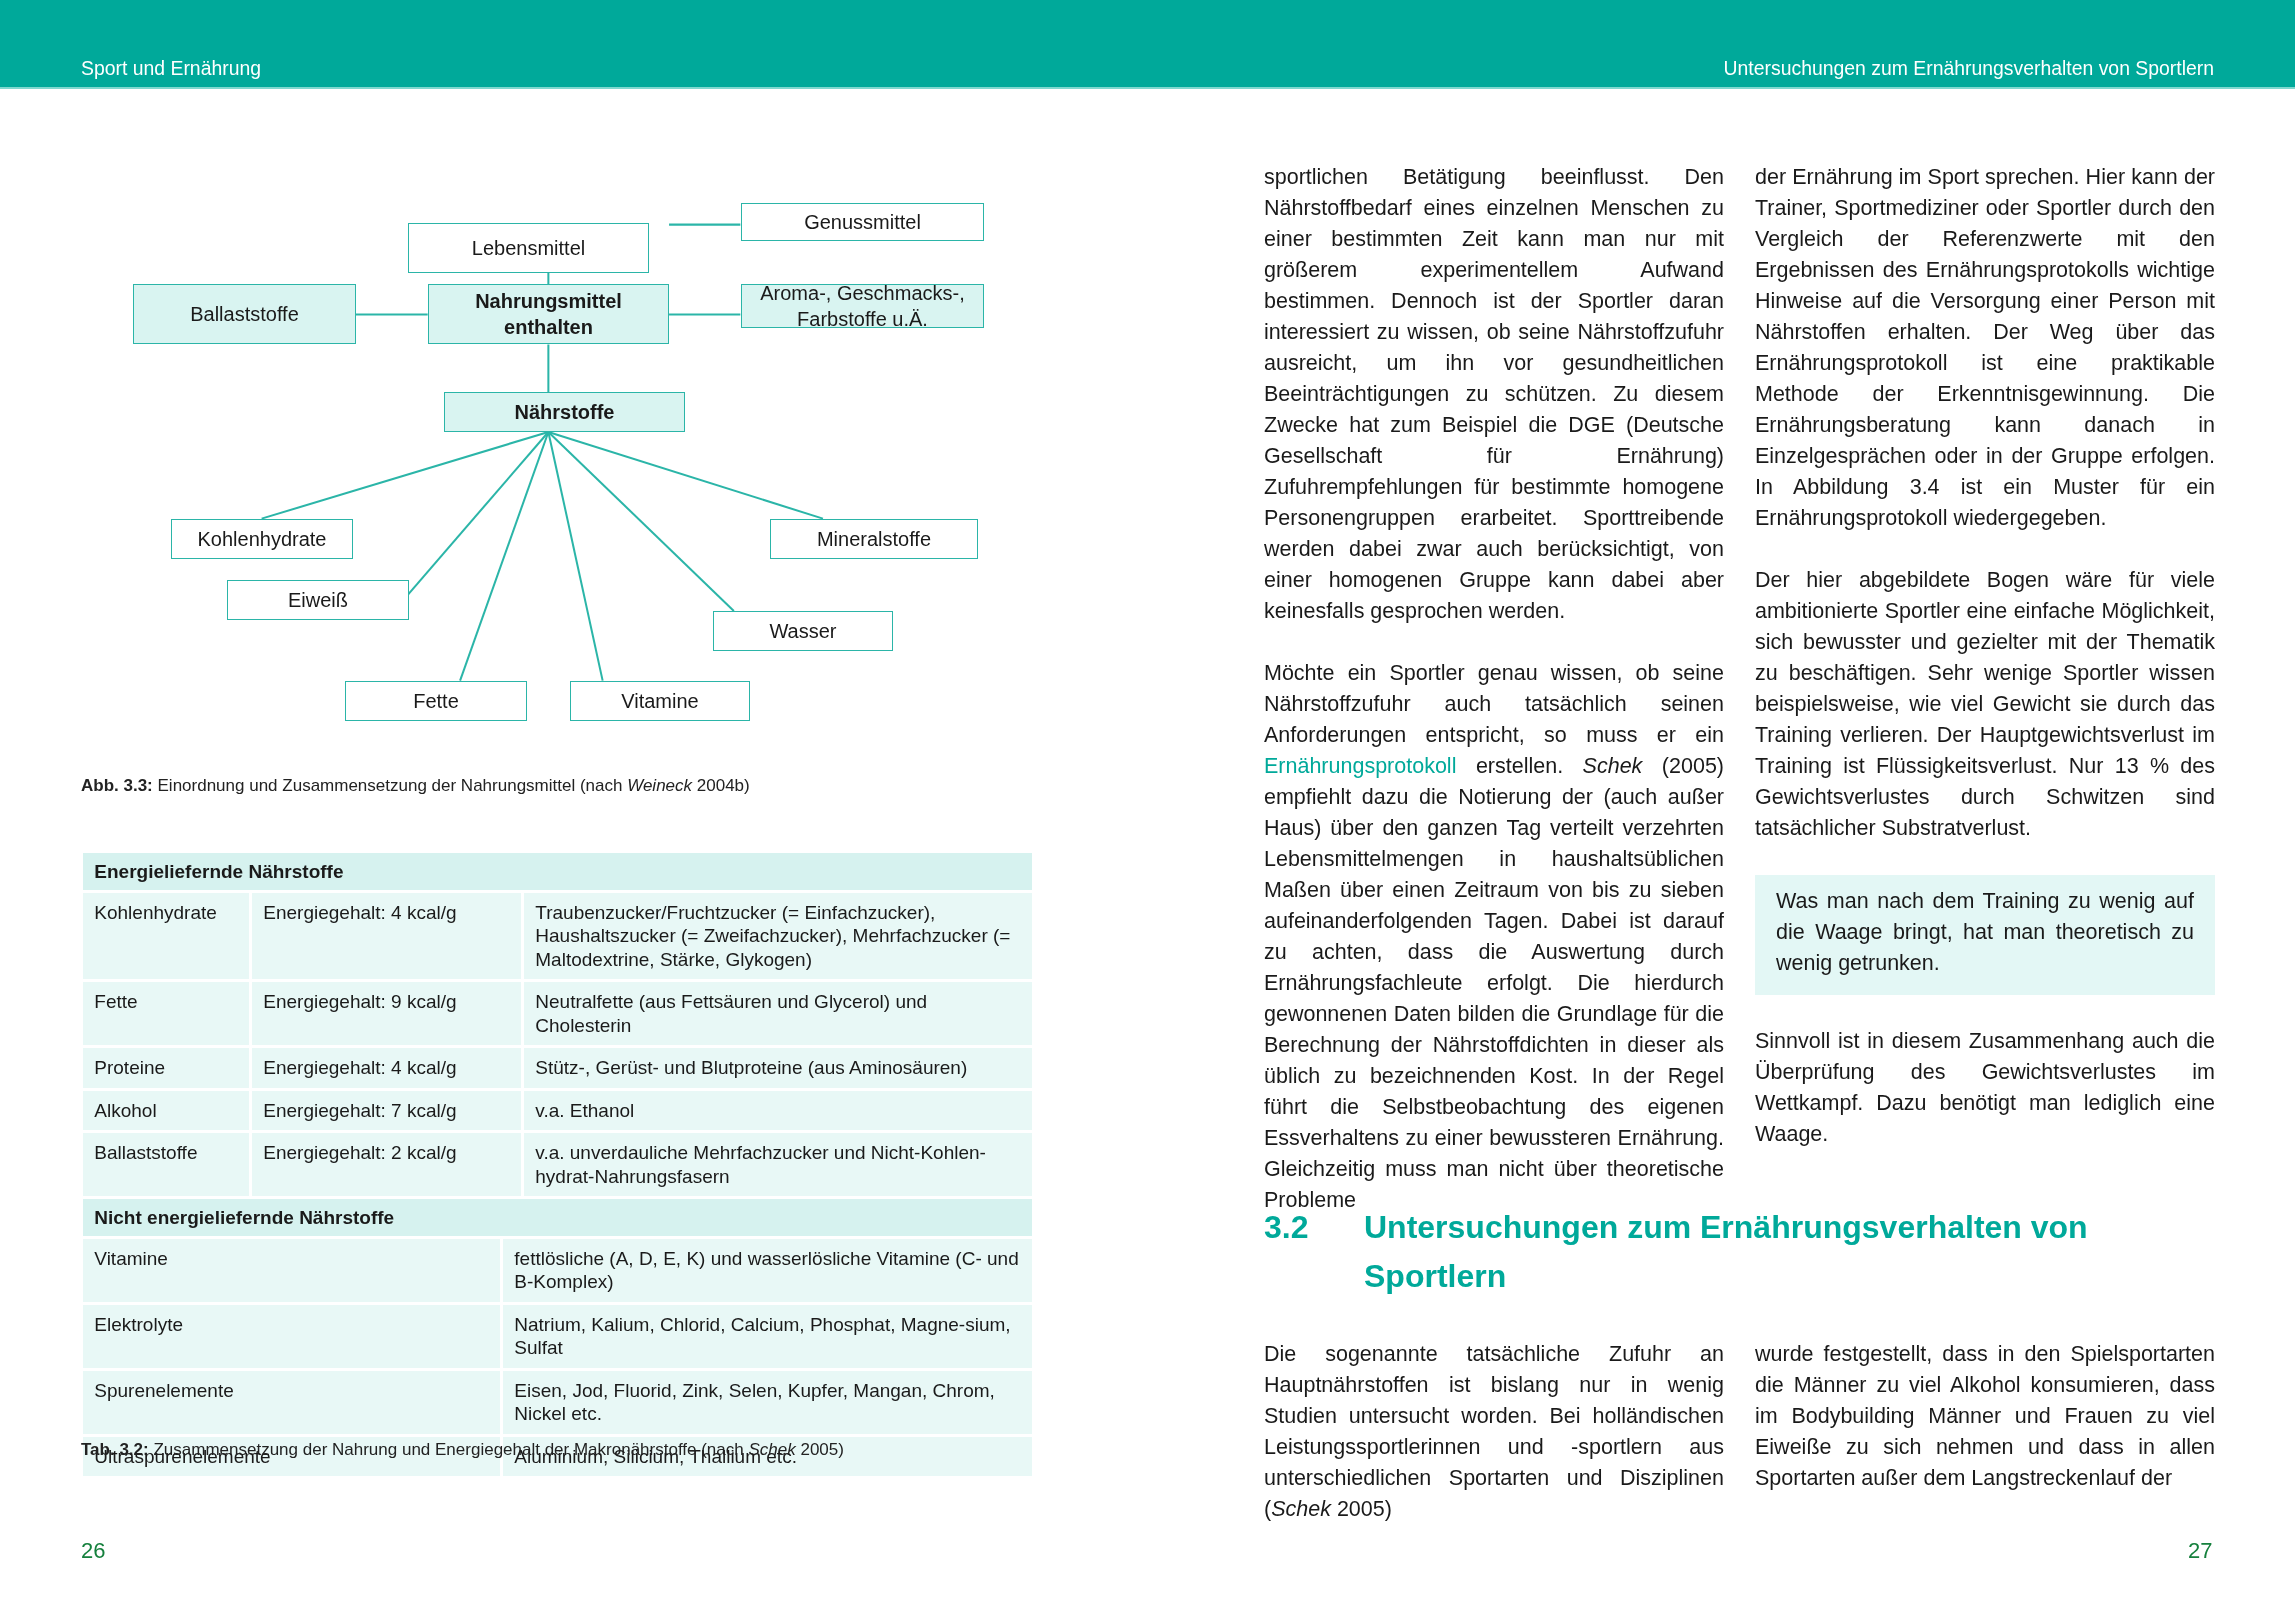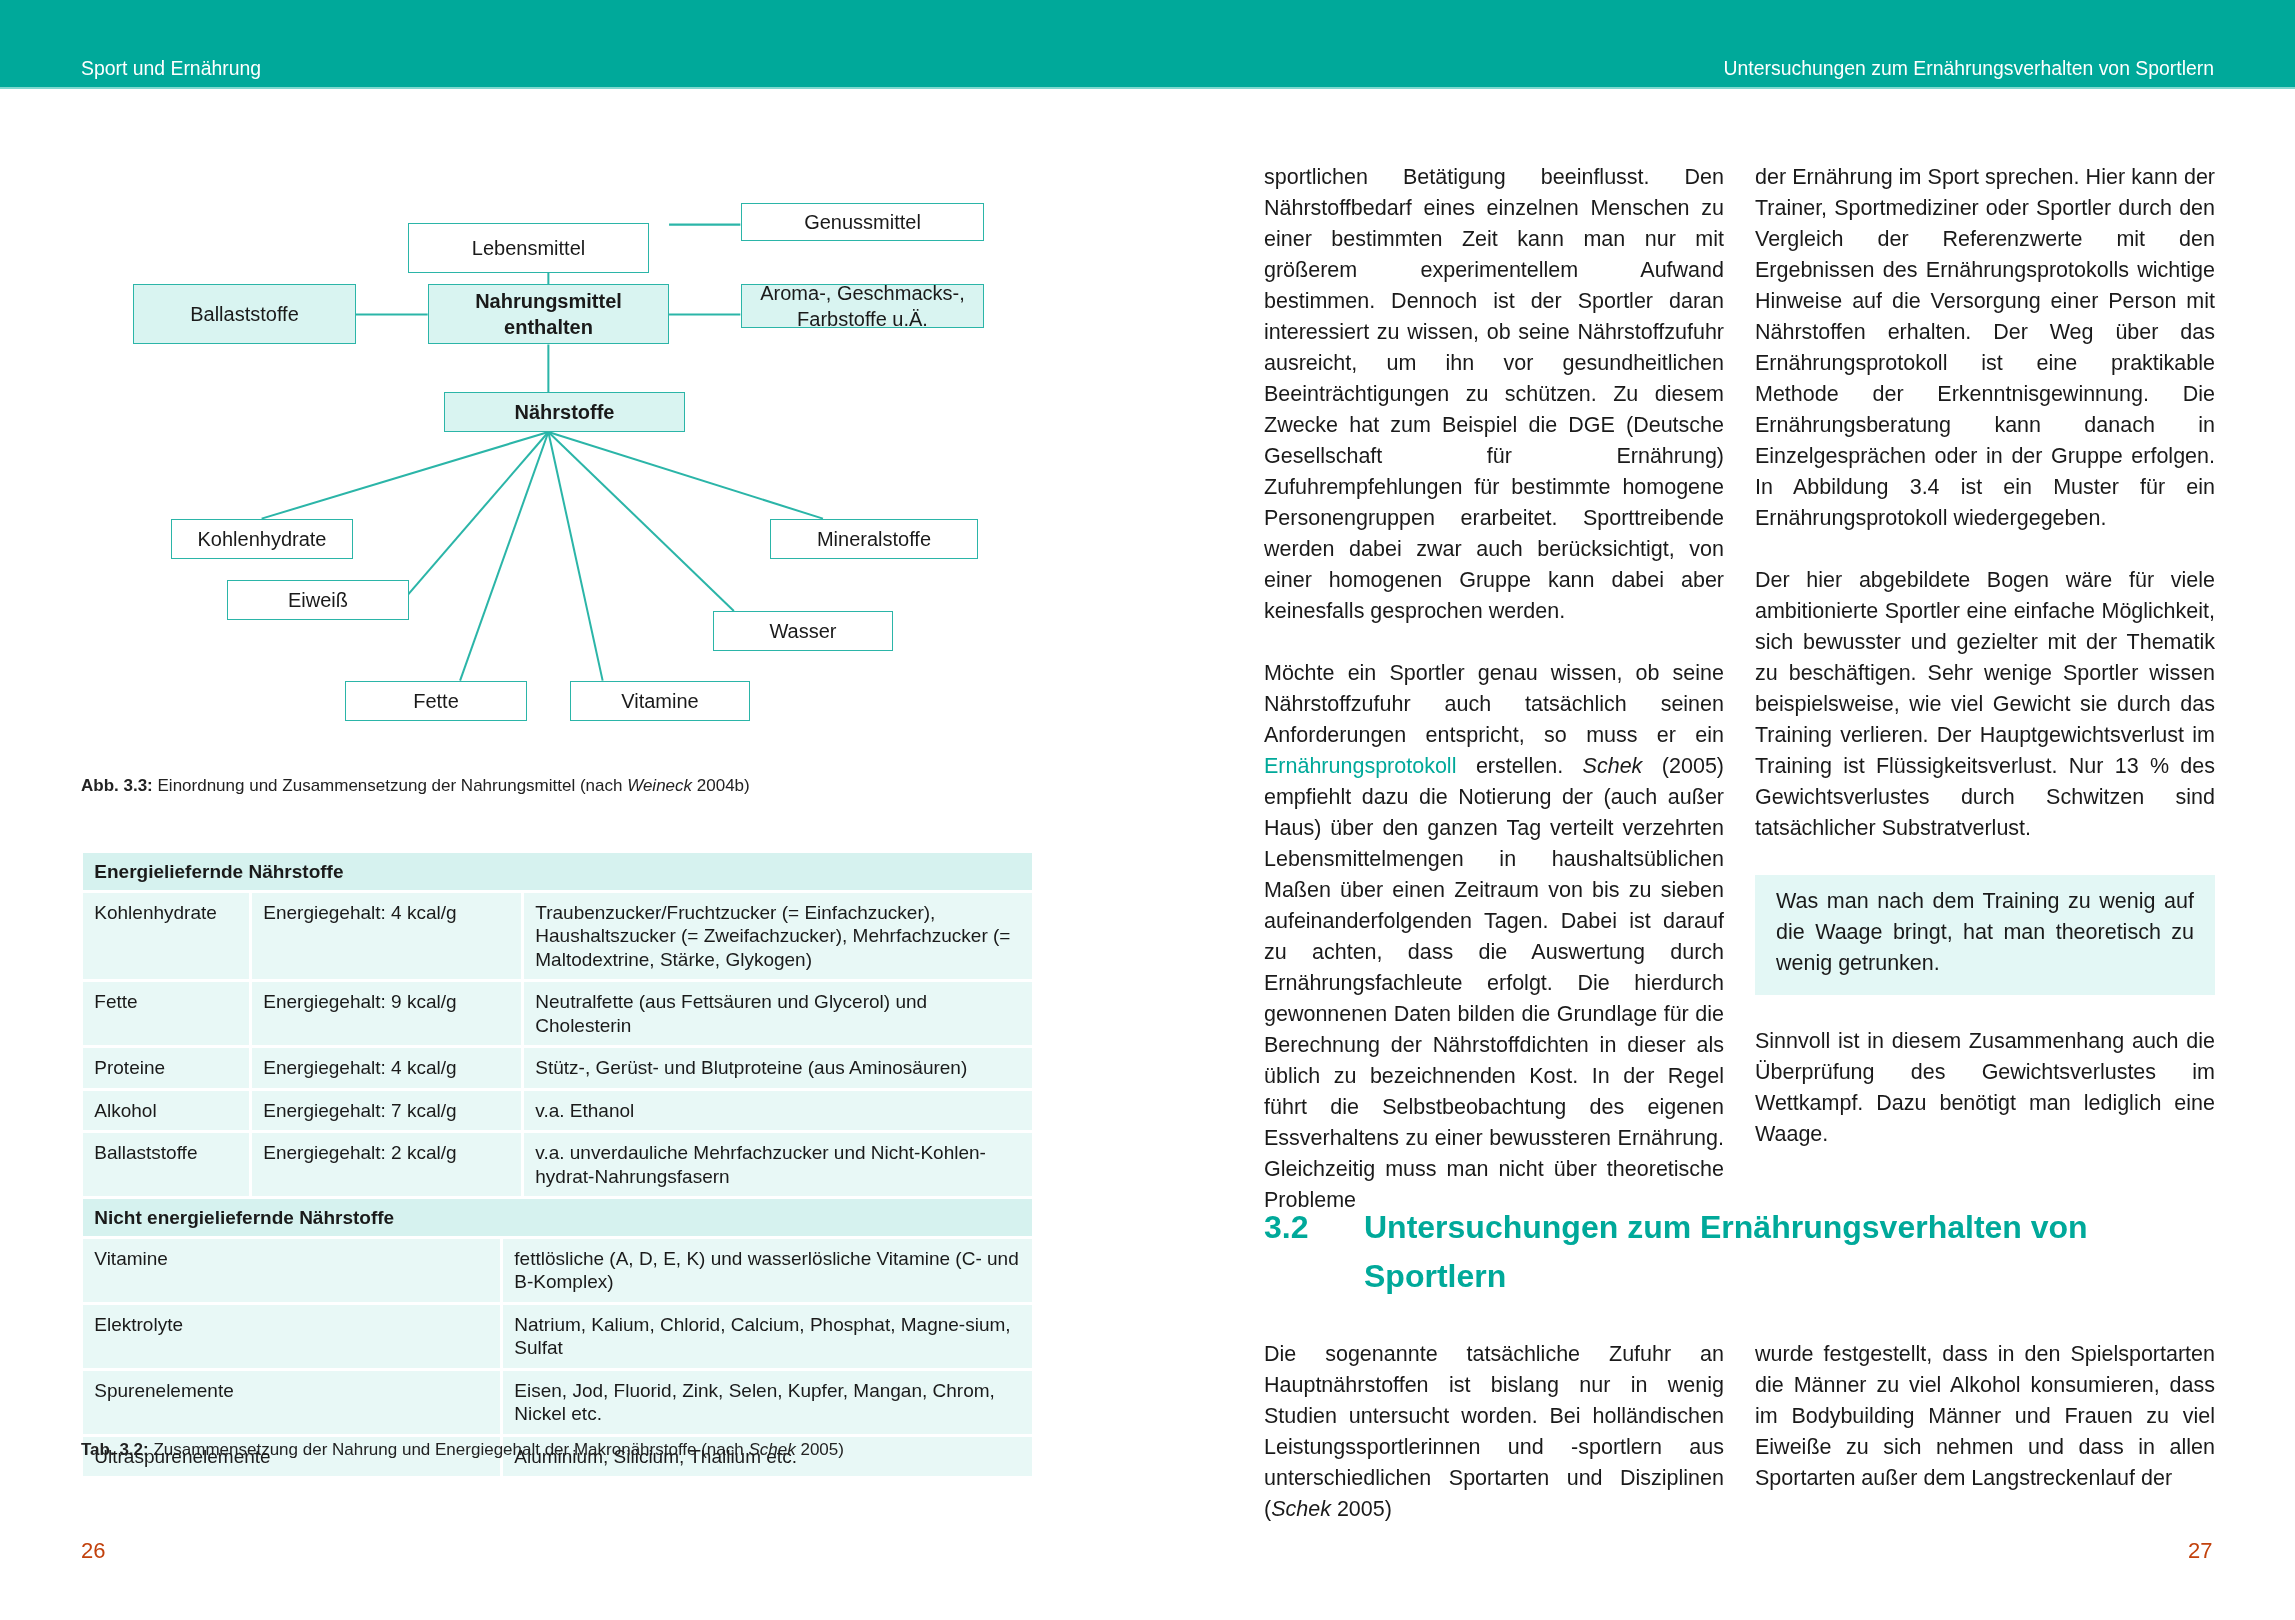--- a/index.html
+++ b/index.html
@@ -38,21 +38,21 @@
   .col p { margin-bottom: 31px; }
   .col p:last-child { margin-bottom: 0; }
   .link { color: #00a99a; }
   .em { font-style: italic; }
   .callout { background: #e3f7f5; padding: 11.3px 21px 16px 21px; margin-bottom: 31px; text-align: justify; }
 
   .section-heading { position: absolute; left: 1264px; top: 1203px; color: #00a99a; font-weight: bold; font-size: 32px; line-height: 49px; display: flex; }
   .section-num { width: 100px; }
   .section-title { width: 810px; }
 
-  .page-num { position: absolute; top: 1538px; font-size: 22px; color: #c2410c; }
+  .page-num { position: absolute; top: 1538px; font-size: 22px; color: #15803d; }
 </style>
 </head>
 <body>
 
 <div class="header-band">
   <span class="header-left">Sport und Ernährung</span>
   <span class="header-right">Untersuchungen zum Ernährungsverhalten von Sportlern</span>
 </div>
 
 <div class="diagram">

